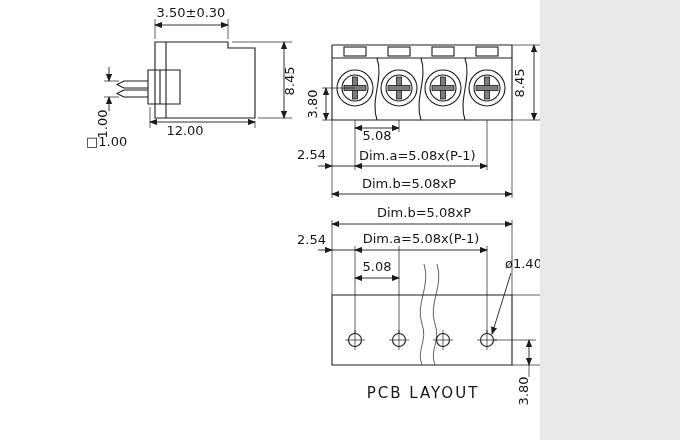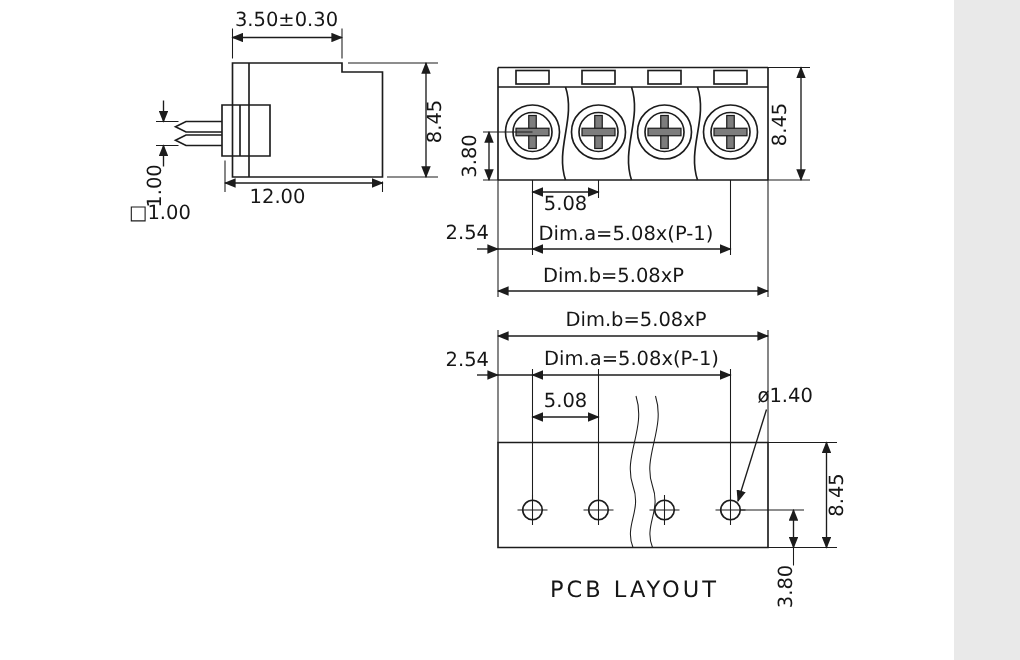--- a/index.html
+++ b/index.html
@@ -1,17 +1,17 @@
 <!DOCTYPE html>
 <html><head>
 <meta charset="utf-8">
 <style>
   html,body { margin:0; padding:0; background:#e9e9e9; }
   .stage {
-    width:636px; height:440px; background:#ffffff;
+    width:540px; height:440px; background:#ffffff;
     position:relative; overflow:hidden;
     font-family:"DejaVu Sans", sans-serif;
   }
   svg { position:absolute; inset:0; }
   .ln   { fill:none; stroke:#1c1c1c; stroke-width:1.1; }
   .thin { fill:none; stroke:#1c1c1c; stroke-width:0.7; }
   .dim  { fill:none; stroke:#1c1c1c; stroke-width:0.9; }
   .slot { fill:#7d7d7d; stroke:#1c1c1c; stroke-width:0.8; }
   text  { font-family:"DejaVu Sans", sans-serif; font-size:13px; fill:#161616; }
   .cap  { font-size:15px; letter-spacing:2px; }

